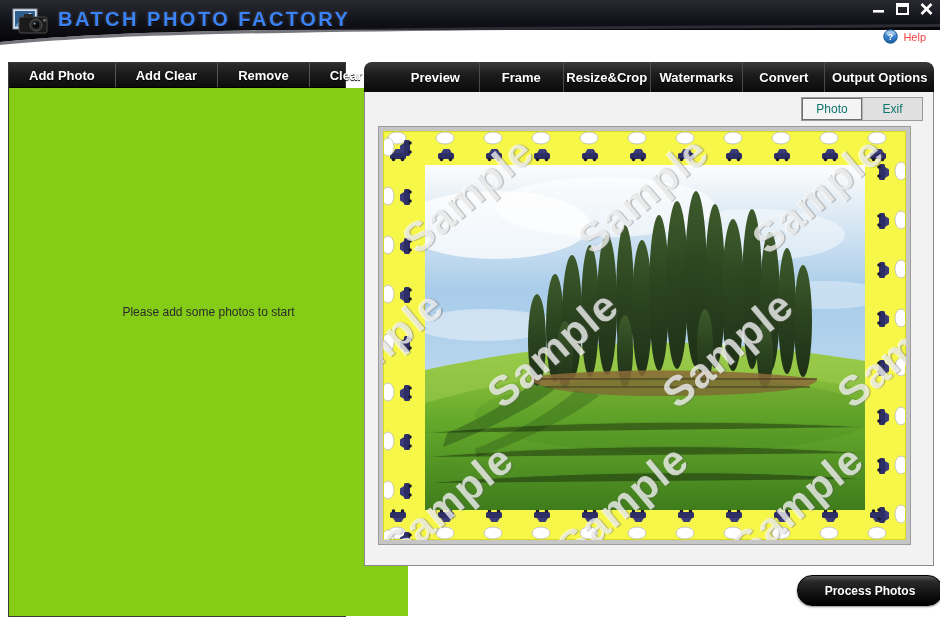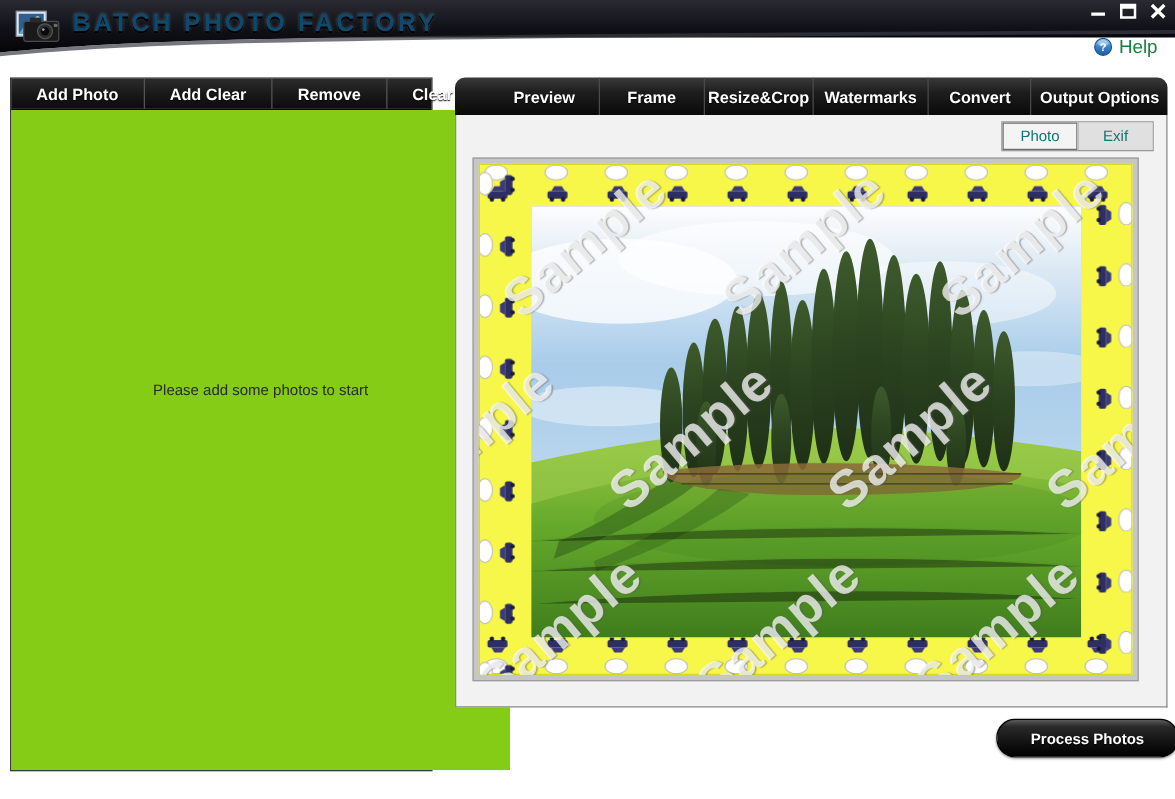--- a/index.html
+++ b/index.html
@@ -22,39 +22,39 @@
   }
   .header-swoosh{
     position:absolute;left:0;top:0;width:940px;height:46px;
   }
   .logo{
     position:absolute;left:12px;top:6px;width:42px;height:34px;
   }
   .app-title{
     position:absolute;left:58px;top:8px;
     font-size:20px;font-weight:bold;letter-spacing:2.5px;
-    color:#0c4a6e;white-space:nowrap;
+    color:#3b82f6;white-space:nowrap;
     text-shadow:0 1px 0 #000, 0 0 3px rgba(255,255,255,.25);
     font-family:"Liberation Sans", sans-serif;
   }
 
   
   .winbtns{position:absolute;right:6px;top:1px;height:16px;display:flex;gap:9px;align-items:center;}
   .winbtn{
     width:15px;height:14px;position:relative;cursor:pointer;
     display:flex;align-items:center;justify-content:center;
   }
   .winbtn svg{display:block;}
 
   
   .help{
     position:absolute;right:14px;top:29px;display:flex;align-items:center;gap:5px;cursor:pointer;
   }
   .help-icon{width:15px;height:15px;display:block;}
-  .help-label{font-size:15px;color:#15803d;font-family:"Liberation Sans", sans-serif;}
+  .help-label{font-size:11px;color:#ef4444;font-family:"Liberation Sans", sans-serif;}
 
   
   .left-panel{
     position:absolute;left:8px;top:62px;width:338px;height:555px;
     border:1px solid #3a3a3a;background:#c0c0c0;box-sizing:border-box;
   }
   .left-toolbar{
     position:absolute;left:0;top:0;width:336px;height:25px;
     background:linear-gradient(180deg,#2c2c2c 0%,#191919 50%,#0c0c0c 100%);
     display:flex;align-items:stretch;box-sizing:border-box;

